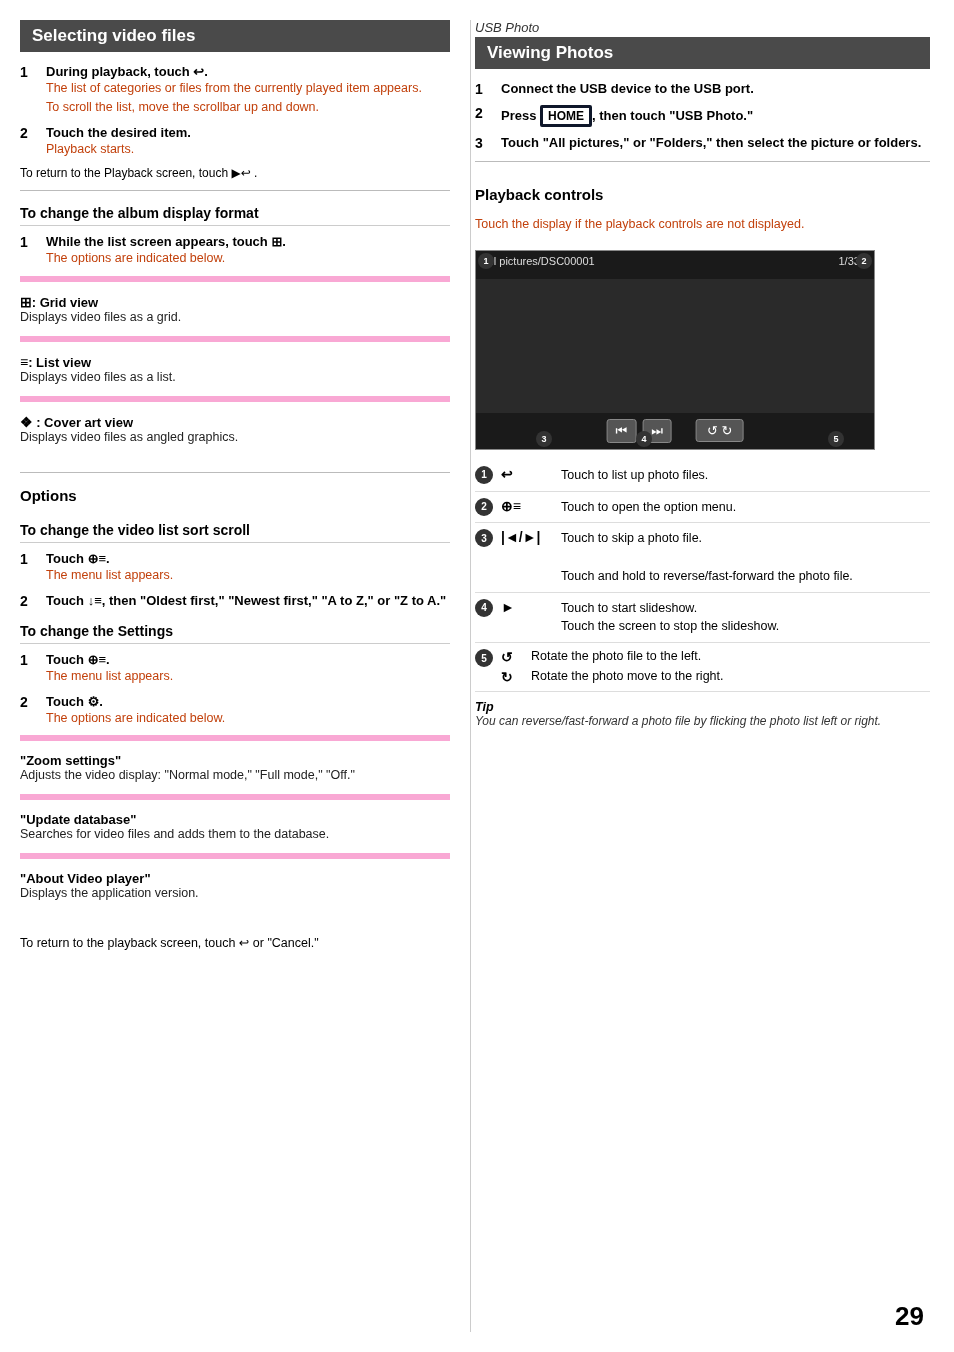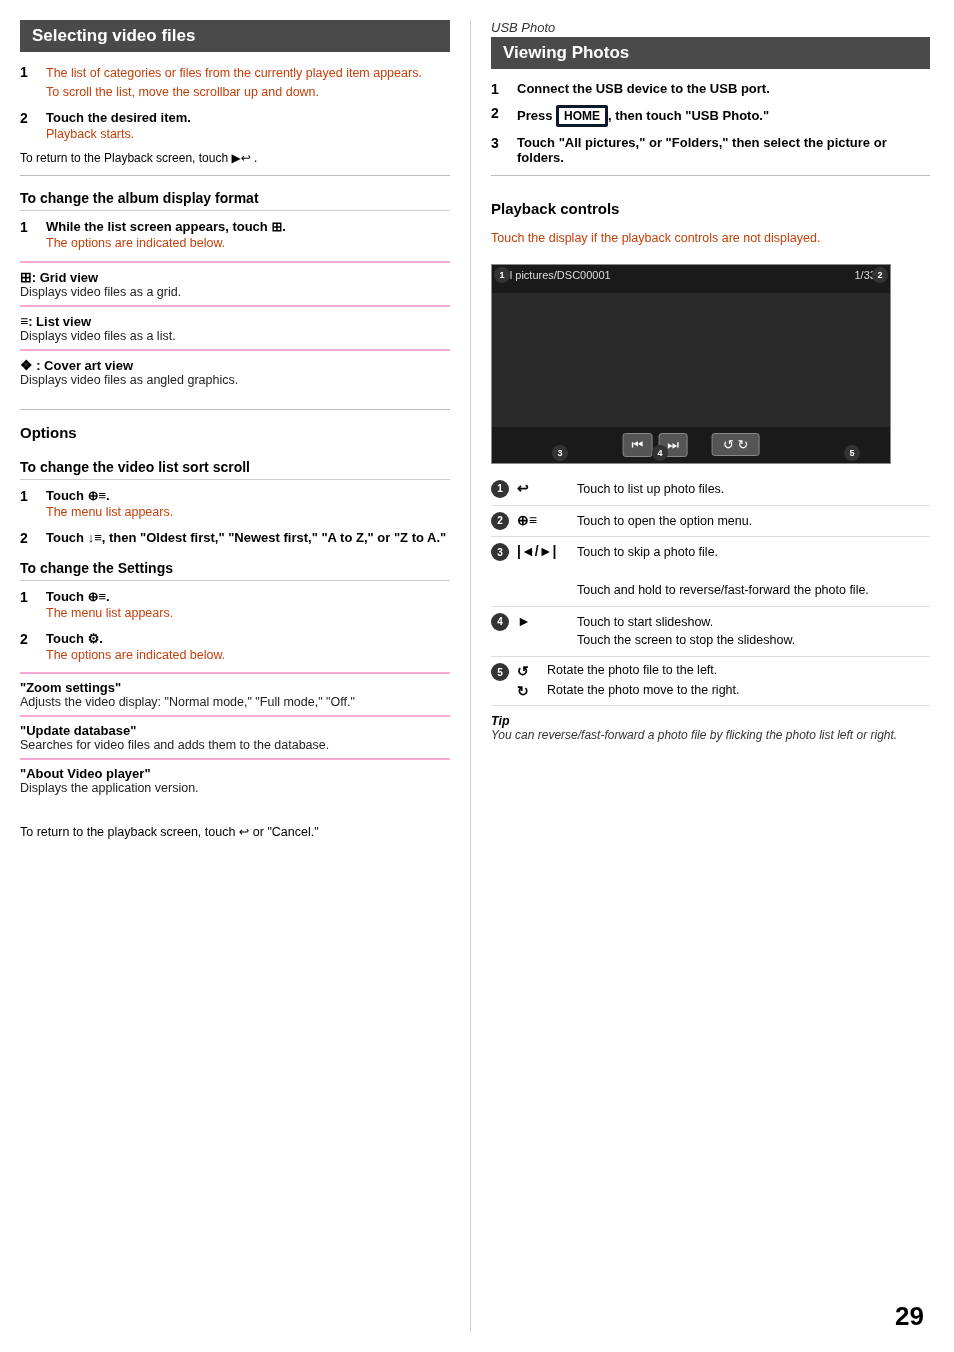--- a/index.html
+++ b/index.html
@@ -19,21 +19,21 @@
       padding: 20px;
       gap: 0;
       border-radius: 30px;
     }
     .left-column {
       width: 450px;
       padding-right: 20px;
     }
     .right-column {
       width: 460px;
-      padding-left: 20px;
+      padding-left: 4px;
       border-left: 1px solid #ccc;
     }
 
     
     .section-header {
       background: #4a4a4a;
       color: #fff;
       font-size: 17px;
       font-weight: bold;
       padding: 6px 12px;
@@ -80,22 +80,22 @@
 
     
     .divider {
       border: none;
       border-top: 1px solid #bbb;
       margin: 10px 0;
     }
 
     
     .option-block {
-      border-top: 2px solid #f9a8d4;
-      padding: 6px 0;
+      border-top: 6px solid #f9a8d4;
+      padding: 12px 0;
     }
     .option-title {
       font-weight: bold;
       font-size: 13px;
     }
     .option-desc {
       font-size: 12.5px;
       color: #222;
     }
 
@@ -242,20 +242,21 @@
 
   <div class="left-column">
 
     <div class="section-header">
       <span>Selecting video files</span>
     </div>
 
     <div class="step">
       <div class="step-num">1</div>
       <div class="step-content">
+        <div class="step-title">During playback, touch ↩.</div>
         <div class="step-desc">The list of categories or files from the currently played item appears.<br>To scroll the list, move the scrollbar up and down.</div>
       </div>
     </div>
 
     <div class="step">
       <div class="step-num">2</div>
       <div class="step-content">
         <div class="step-title">Touch the desired item.</div>
         <div class="step-desc">Playback starts.</div>
       </div>

